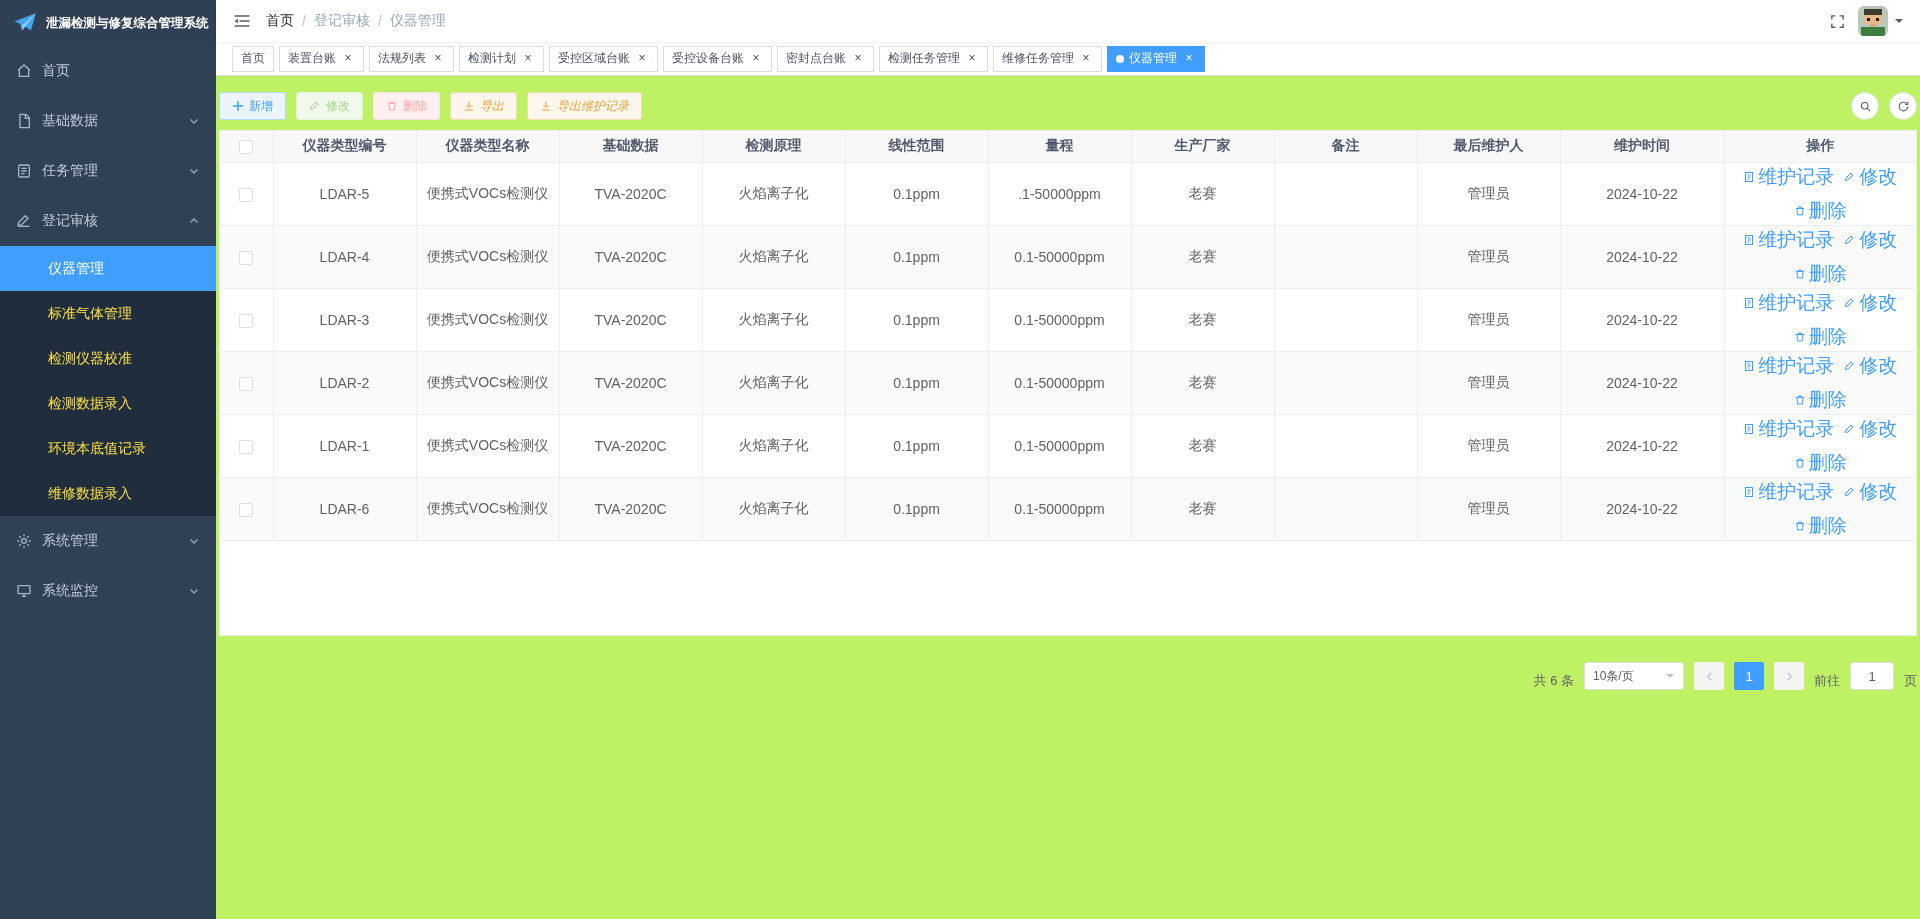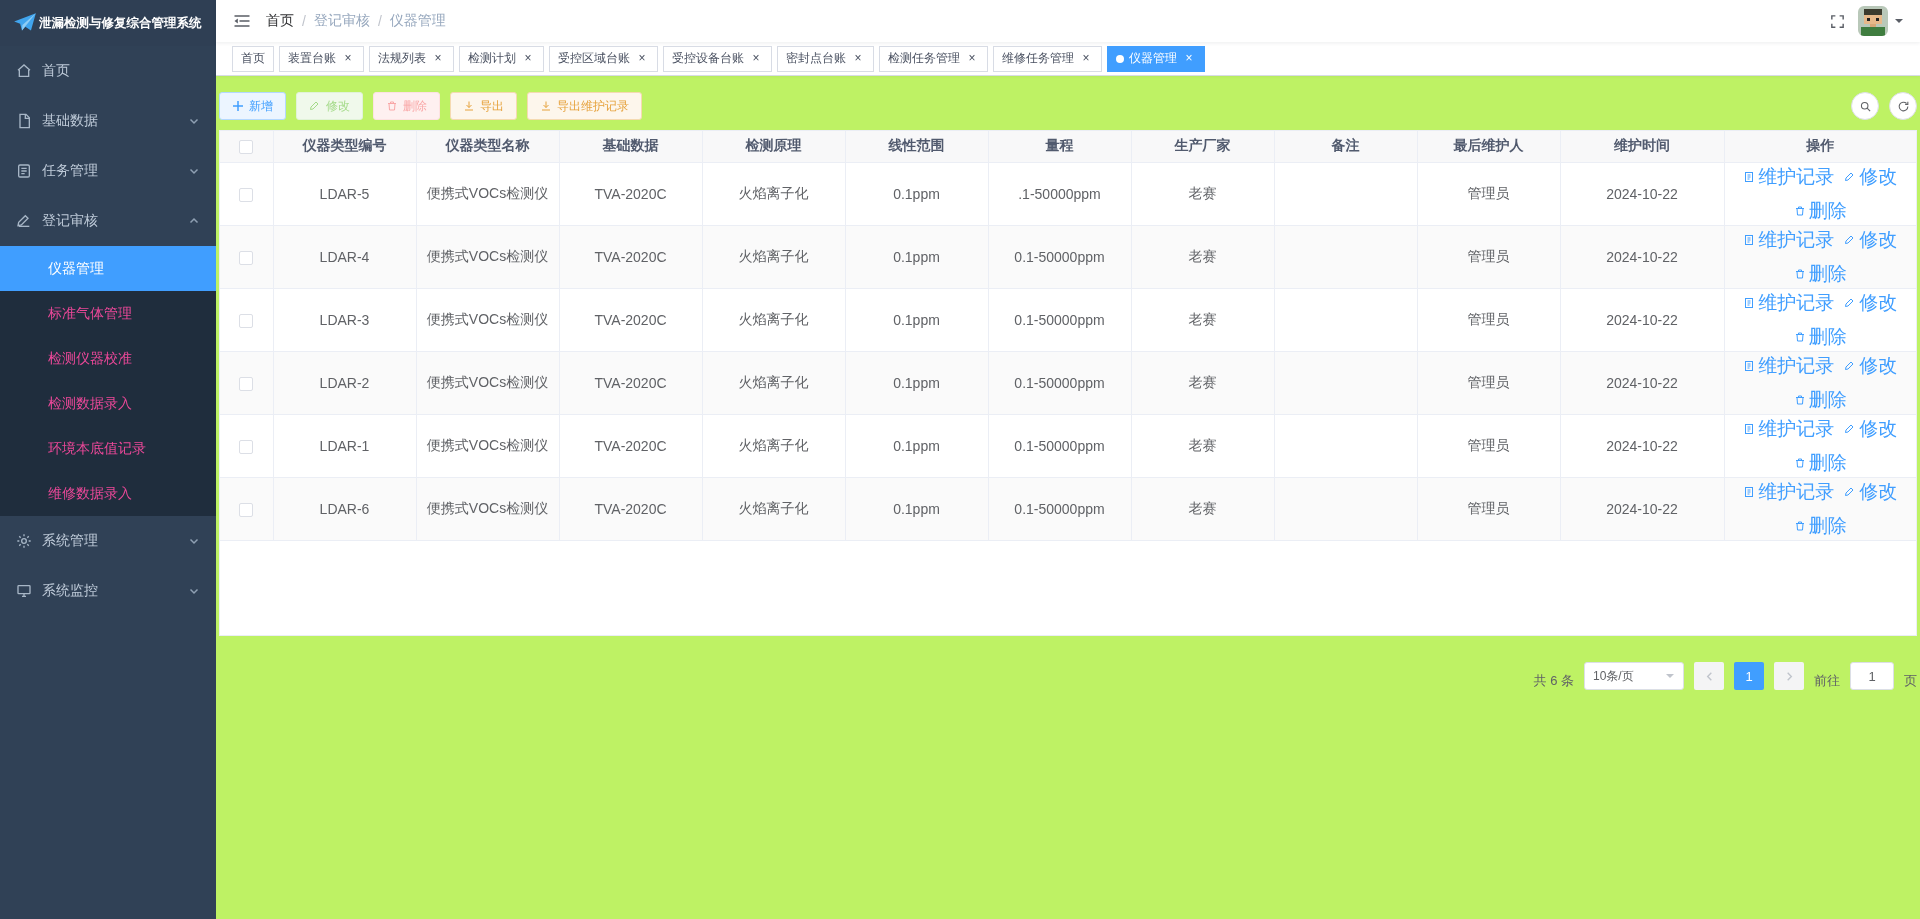--- a/index.html
+++ b/index.html
@@ -2,30 +2,30 @@
 <html><head>
 <meta charset="utf-8">
 <style>
   * { margin:0; padding:0; box-sizing:border-box; }
   html,body { width:1920px; height:919px; overflow:hidden; }
   body { font-family:"Liberation Sans","DejaVu Sans",sans-serif; font-size:14px; color:#303133; background:#fff; }
   .app { display:flex; width:1920px; height:919px; }
 
   
   .sidebar { width:216px; flex-shrink:0; background:#304156; color:#bfcbd9; display:flex; flex-direction:column; }
-  .logo { height:46px; display:flex; align-items:center; gap:1px; padding:0 12px; background:#2f3f54; }
+  .logo { height:46px; display:flex; align-items:center; gap:8px; padding:0 12px; background:#2f3f54; }
   .logo-title { color:#fff; font-weight:bold; font-size:12.5px; white-space:nowrap; }
   .menu-item { height:50px; display:flex; align-items:center; gap:10px; padding:0 16px; font-size:14px; cursor:pointer; }
   .menu-item .micon { width:16px; height:16px; flex-shrink:0; color:#a7b6c6; display:flex; }
   .menu-item .micon svg { width:16px; height:16px; }
   .chev { margin-left:auto; width:12px; height:12px; color:#8fa0b3; display:flex; }
   .chev svg { width:12px; height:12px; }
   .chev.up { transform:rotate(180deg); }
   .submenu { background:#1f2d3d; }
-  .submenu-item { height:45px; display:flex; align-items:center; padding:0 16px 0 48px; font-size:14px; color:#ec4899; cursor:pointer; }
+  .submenu-item { height:45px; display:flex; align-items:center; padding:0 16px 0 48px; font-size:14px; color:#fde047; cursor:pointer; }
   .submenu-item.active { background:#409EFF; color:#fff; }
 
   
   .main { flex:1; display:flex; flex-direction:column; background:#fff; min-width:0; }
   .navbar { height:42px; display:flex; align-items:center; gap:14px; padding:0 16px; background:#fff; box-shadow:0 1px 4px rgba(0,21,41,.08); position:relative; z-index:3; }
   .hamburger { color:#5a5e66; display:flex; cursor:pointer; }
   .breadcrumb { display:flex; align-items:center; gap:8px; font-size:14px; }
   .crumb-first { color:#303133; cursor:pointer; }
   .crumb-sep { color:#c0c4cc; }
   .crumb { color:#97a8be; }
@@ -44,21 +44,21 @@
   .tag-close { font-size:12px; width:14px; height:14px; line-height:13px; text-align:center; border-radius:50%; }
 
   
   .content { flex:1; padding:16px 3px; background:#bef264; min-height:0; }
   .toolbar { display:flex; align-items:center; gap:10px; margin-bottom:10px; }
   .btn { height:28px; padding:0 12px; font-size:12px; border-radius:3px; display:inline-flex; align-items:center; gap:5px; border:1px solid transparent; cursor:pointer; background:#fff; font-family:inherit; }
   .btn svg { width:12px; height:12px; }
   .btn-add { color:#409EFF; background:#ecf5ff; border-color:#b3d8ff; }
   .btn-edit { color:#a4da89; background:#f0f9eb; border-color:#e1f3d8; cursor:not-allowed; }
   .btn-del { color:#f9a7a7; background:#fef0f0; border-color:#fde2e2; cursor:not-allowed; }
-  .btn-warn { color:#e6a23c; background:#fdf6ec; border-color:#f5dab1; }
+  .btn-warn { color:#e6a23c; background:#fdf6ec; border-color:#f5dab1;font-style:italic; }
   .toolbar-right { margin-left:auto; display:flex; gap:10px; }
   .icon-btn { width:28px; height:28px; border-radius:50%; border:1px solid #dcdfe6; background:#fff; color:#606266; display:flex; align-items:center; justify-content:center; cursor:pointer; }
   .icon-btn svg { width:13px; height:13px; }
 
   
   .table-wrap { border:1px solid #ebeef5; height:506px; background:#fff; overflow:hidden; }
   table { width:100%; border-collapse:collapse; table-layout:fixed; }
   th { height:31px; background:#f8f8f9; color:#515a6e; font-size:14px; font-weight:bold; text-align:center; border-bottom:1px solid #ebeef5; border-right:1px solid #ebeef5; }
   td { height:63px; font-size:14px; color:#606266; text-align:center; border-bottom:1px solid #ebeef5; border-right:1px solid #ebeef5; overflow:hidden; }
   th:last-child, td:last-child { border-right:none; }

